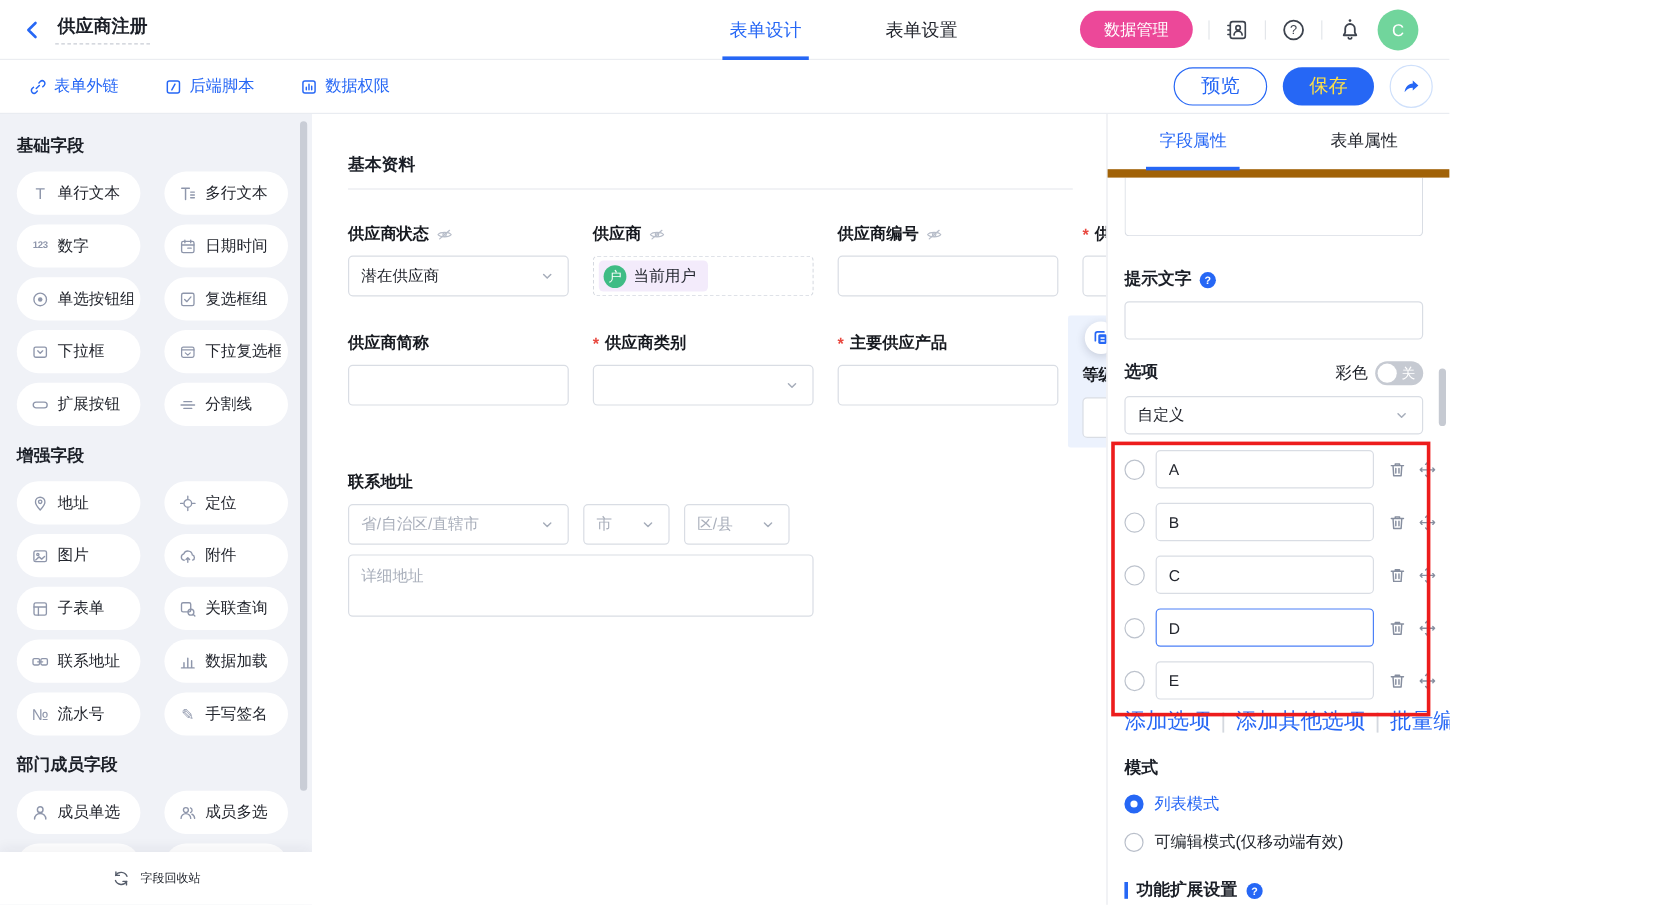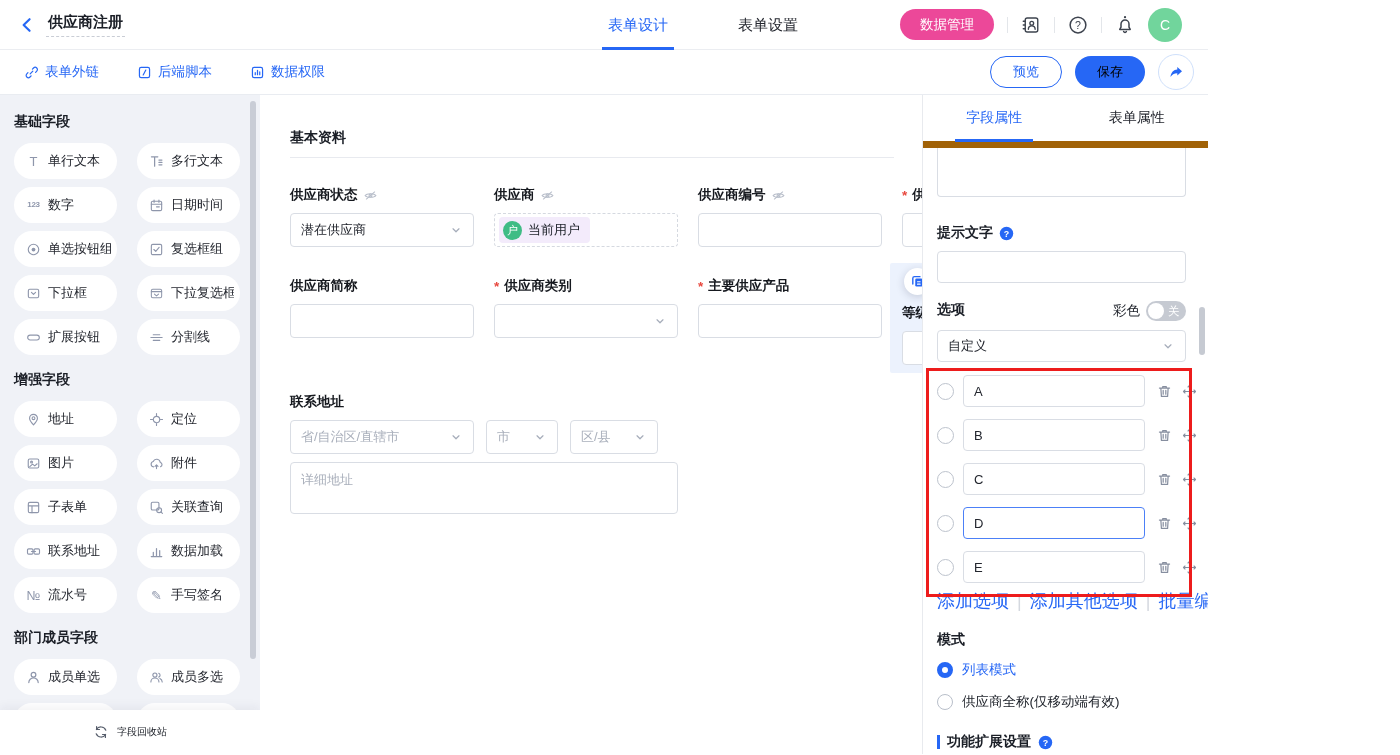--- a/index.html
+++ b/index.html
@@ -27,23 +27,23 @@
   .avatar{width:34px;height:34px;border-radius:50%;background:#71d59c;color:#fff;display:flex;
           align-items:center;justify-content:center;font-size:14px;cursor:pointer;}
 
   
   .toolbar{height:45px;border-bottom:1px solid #e9ecf1;display:flex;align-items:center;
            padding:0 14px 0 24px;background:#fff;box-sizing:border-box;}
   .tool-link{display:flex;align-items:center;gap:6px;color:#2667f5;margin-right:38px;cursor:pointer;}
   .tool-link .ico{width:15px;height:15px;}
   .tool-actions{margin-left:auto;display:flex;align-items:center;gap:13px;}
   .btn-outline{height:32px;padding:0 22px;border:1px solid #2667f5;color:#2667f5;background:#fff;
-               border-radius:16px;font-size:13px;cursor:pointer;font-family:inherit;}
-  .btn-primary{height:32px;padding:0 22px;background:#2667f5;color:#000000;border:none;border-radius:16px;
-               font-size:13px;cursor:pointer;font-family:inherit;}
+               border-radius:16px;font-size:16px;cursor:pointer;font-family:inherit;}
+  .btn-primary{height:32px;padding:0 22px;background:#2667f5;color:#fde047;border:none;border-radius:16px;
+               font-size:16px;cursor:pointer;font-family:inherit;}
   .btn-share{width:34px;height:34px;border-radius:50%;border:1px solid #cfe0fb;background:#fff;color:#2667f5;
              display:flex;align-items:center;justify-content:center;cursor:pointer;}
   .btn-share .ico{width:16px;height:16px;}
 
   
   .body{display:flex;height:659px;position:relative;}
 
   
   .sidebar{width:260px;flex:none;background:#f0f2f7;position:relative;overflow:hidden;
            padding:18px 0 0 14px;box-sizing:border-box;}
@@ -741,21 +741,21 @@
             <a>批量编辑</a>
           </div>
 
         <div class="mode-label">模式</div>
         <div class="mode-row selected">
           <span class="radio checked"></span>
           <span class="mlabel">列表模式</span>
         </div>
         <div class="mode-row">
           <span class="radio"></span>
-          <span class="mlabel">供应商全称(仅移动端有效)</span>
+          <span class="mlabel">可编辑模式(仅移动端有效)</span>
         </div>
 
         <div class="ext-header">
           <span class="ext-bar"></span>
           <span>功能扩展设置</span>
           <span class="ico qico">
               <svg viewBox="0 0 16 16">
                 <circle cx="8" cy="8" r="7.2" fill="#2667f5"></circle>
                 <text x="8" y="11.3" text-anchor="middle" font-size="9.5" font-weight="bold" fill="#fff" font-family="sans-serif">?</text>
               </svg>

